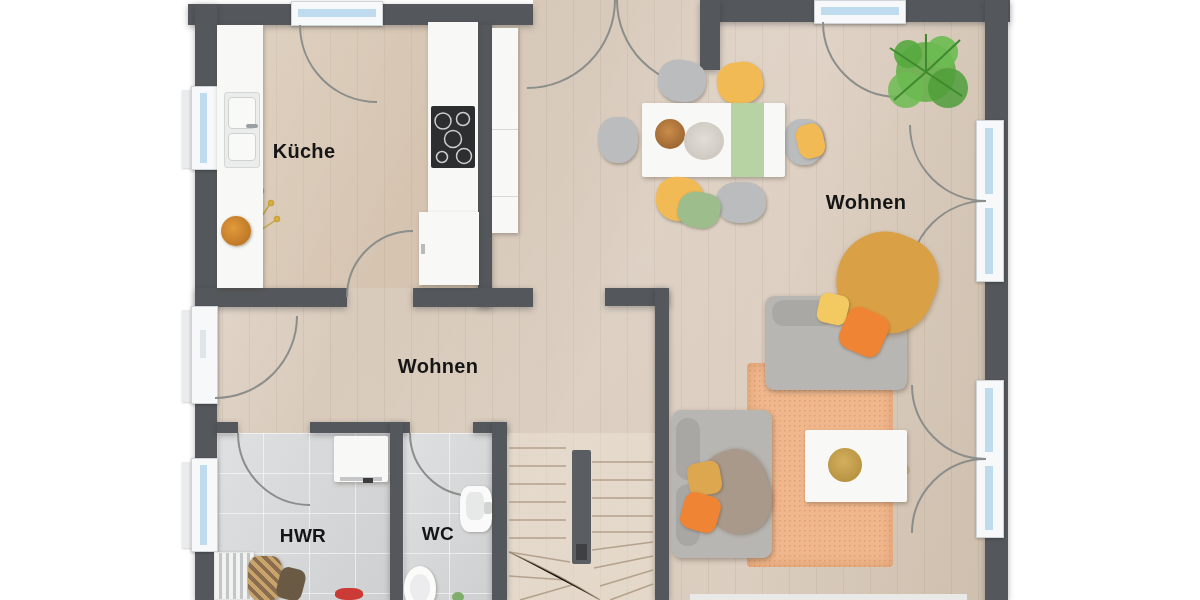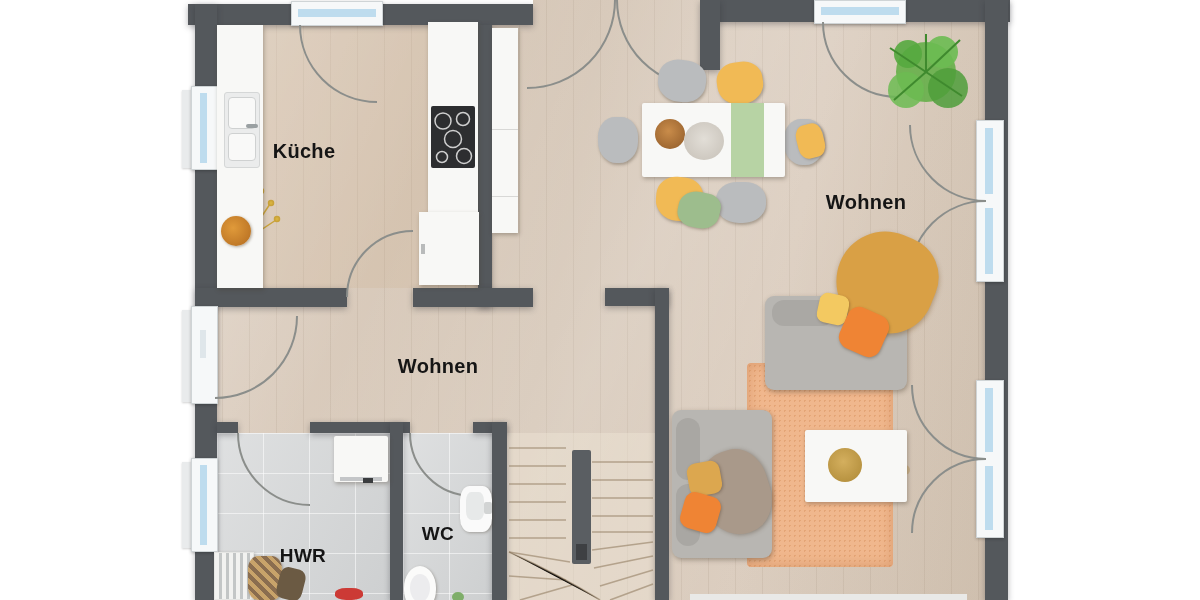--- a/index.html
+++ b/index.html
@@ -244,16 +244,16 @@
   <div class="fur" style="left:460px;top:486px;width:32px;height:46px;background:#fafafa;border-radius:30%;box-shadow:1px 1px 3px rgba(70,60,45,.35);"></div>
   <div class="fur" style="left:466px;top:492px;width:18px;height:28px;background:#e7e9e9;border-radius:30%;"></div>
   <div class="fur" style="left:484px;top:502px;width:8px;height:12px;background:#d2d4d4;border-radius:2px;"></div>
   <div class="fur" style="left:404px;top:566px;width:32px;height:44px;background:#fbfbfa;border-radius:50% 50% 46% 46%;box-shadow:1px 1px 3px rgba(70,60,45,.35);"></div>
   <div class="fur" style="left:410px;top:574px;width:20px;height:28px;background:#ececee;border-radius:50%;"></div>
   <div class="fur" style="left:452px;top:592px;width:12px;height:10px;background:#7fae6a;border-radius:50%;"></div>
 
   <div class="lbl" style="left:304px;top:151px;">Küche</div>
   <div class="lbl" style="left:866px;top:202px;">Wohnen</div>
   <div class="lbl" style="left:438px;top:366px;">Wohnen</div>
-  <div class="lbl small" style="left:303px;top:536px;margin-top:20px;">HWR</div>
+  <div class="lbl small" style="left:303px;top:536px;">HWR</div>
   <div class="lbl small" style="left:438px;top:534px;">WC</div>
 
 </div>
 
 </body></html>

